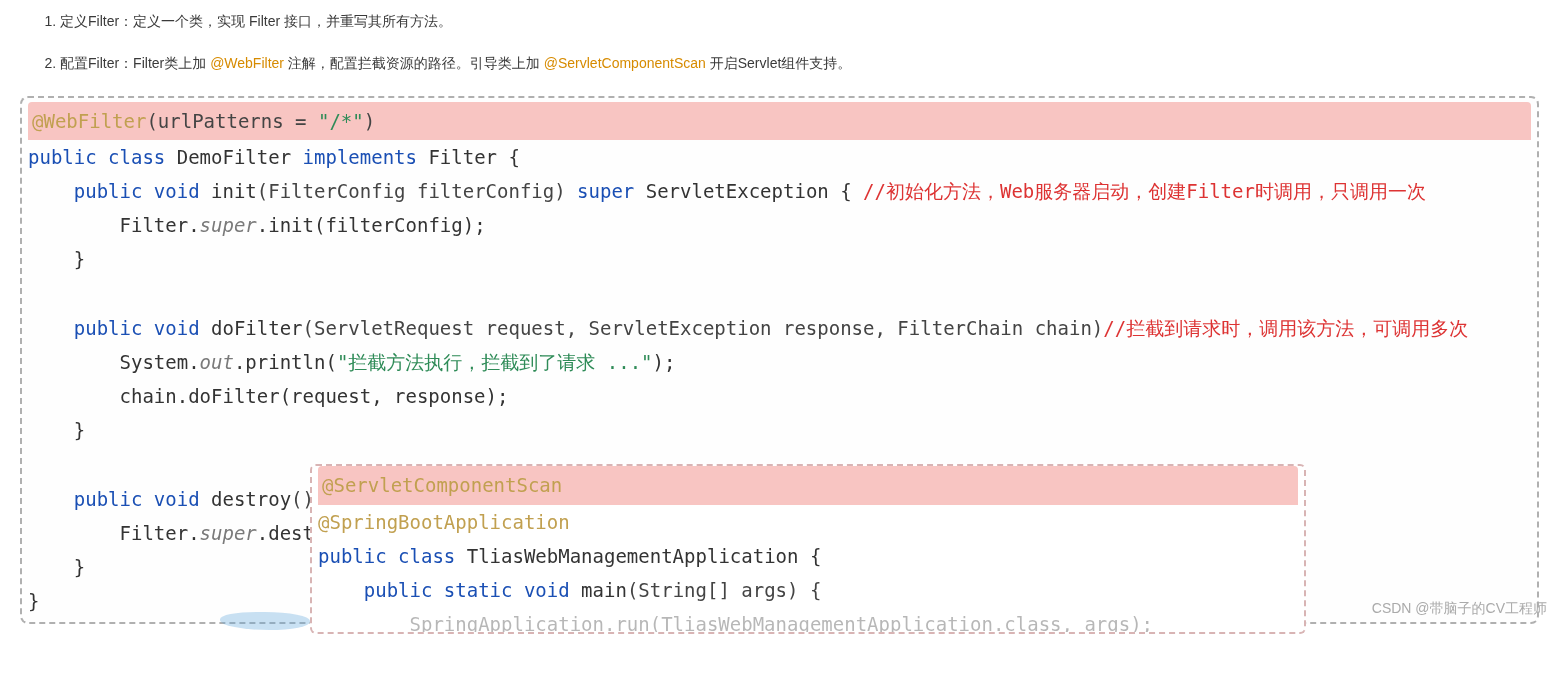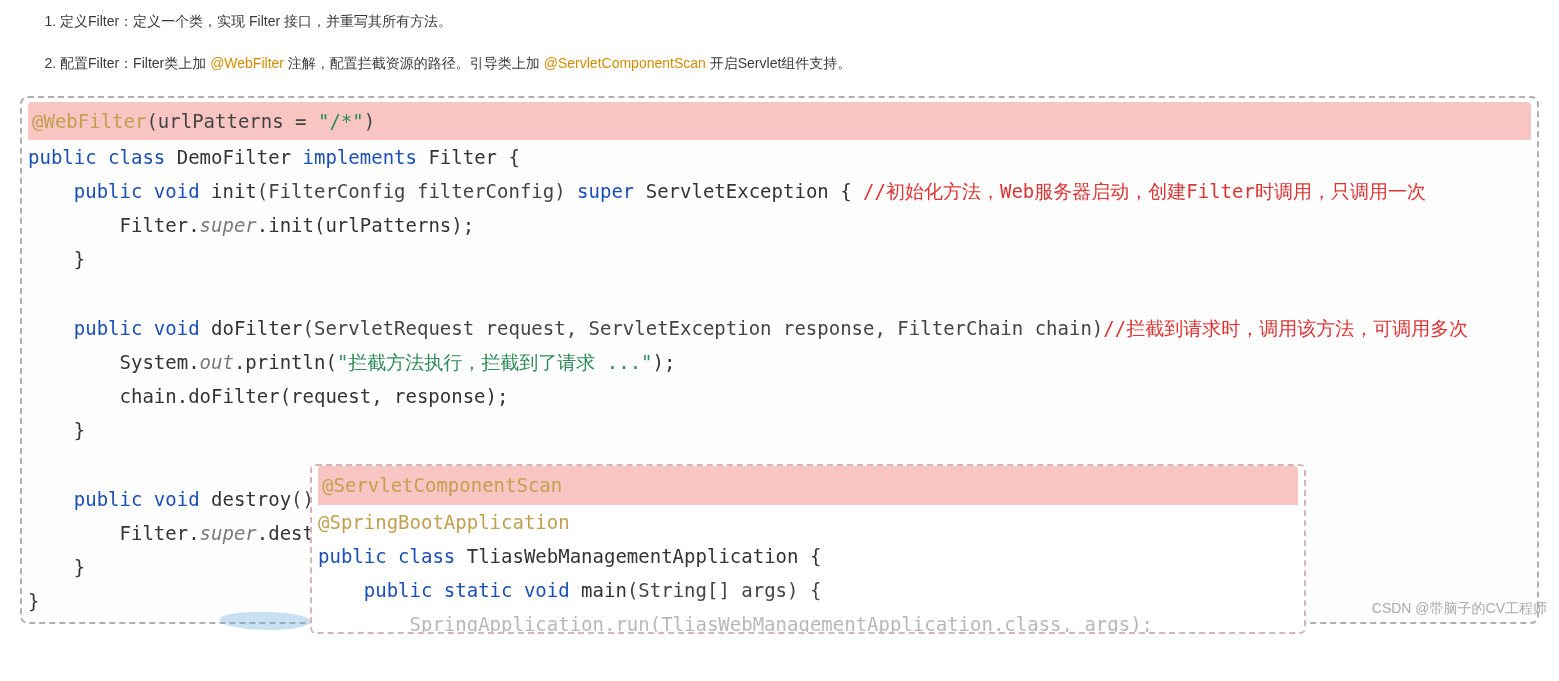--- a/index.html
+++ b/index.html
@@ -96,21 +96,21 @@
   </li>
   <li>
     <span>配置Filter：Filter类上加 </span><span class="anno-highlight">@WebFilter</span><span> 注解，配置拦截资源的路径。引导类上加 </span><span class="anno-highlight">@ServletComponentScan</span><span> 开启Servlet组件支持。</span>
   </li>
 </ol>
 
 <div style="position:relative;">
 <div class="code-block">
 <pre><span class="hl-line"><span class="kw-at">@WebFilter</span><span class="kw-paren">(urlPatterns = </span><span class="kw-str">"/*"</span><span class="kw-paren">)</span></span><span class="kw-blue">public class </span><span class="kw-name">DemoFilter </span><span class="kw-blue">implements </span><span class="kw-name">Filter {</span>
 <span class="kw-blue">    public void </span><span class="kw-name">init</span><span class="kw-paren">(FilterConfig filterConfig) </span><span class="kw-blue">super </span><span class="kw-name">ServletException { </span><span class="kw-comment">//初始化方法，Web服务器启动，创建Filter时调用，只调用一次</span>
-<span class="kw-name">        Filter.</span><span class="kw-italic">super</span><span class="kw-name">.init(urlPatterns);</span>
+<span class="kw-name">        Filter.</span><span class="kw-italic">super</span><span class="kw-name">.init(filterConfig);</span>
 <span class="kw-name">    }</span>
 
 <span class="kw-blue">    public void </span><span class="kw-name">doFilter</span><span class="kw-paren">(ServletRequest request, ServletException response, FilterChain chain)</span><span class="kw-comment">//拦截到请求时，调用该方法，可调用多次</span>
 <span class="kw-name">        System.</span><span class="kw-italic">out</span><span class="kw-name">.println(</span><span class="kw-str">"拦截方法执行，拦截到了请求 ..."</span><span class="kw-name">);</span>
 <span class="kw-name">        chain.doFilter(request, response);</span>
 <span class="kw-name">    }</span>
 
 <span class="kw-blue">    public void </span><span class="kw-name">destroy</span><span class="kw-paren">() { </span><span class="kw-comment">//销毁方法，服务器关闭时调用，只调用一次</span>
 <span class="kw-name">        Filter.</span><span class="kw-italic">super</span><span class="kw-name">.destroy();</span>
 <span class="kw-name">    }</span>

